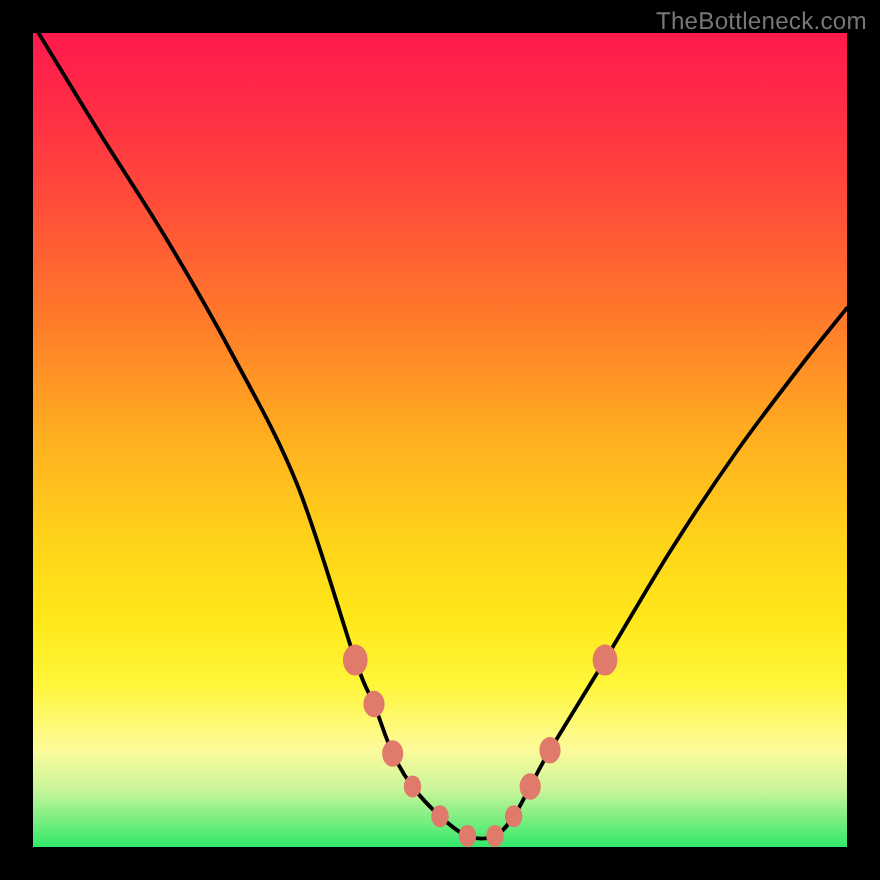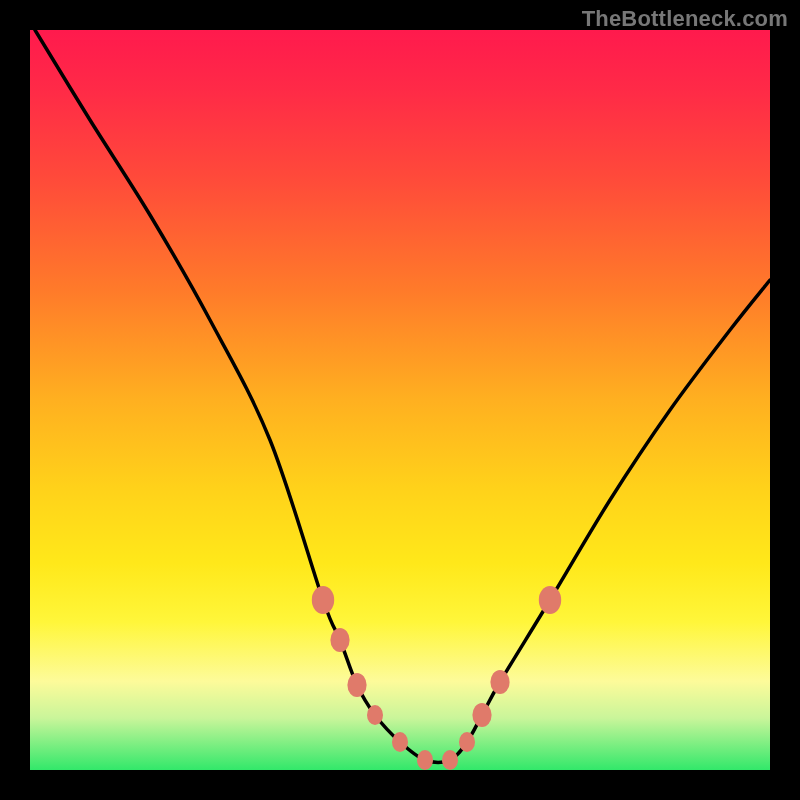--- a/index.html
+++ b/index.html
@@ -38,21 +38,21 @@
       #c9f59a 93%,
       #32e86a 100%
     );
   }
   .watermark {
     position: absolute;
     top: 6px;
     right: 12px;
     color: #777;
     font-size: 22px;
-    font-weight: 700;
+    font-weight: 400;
     letter-spacing: 0.2px;
     user-select: none;
   }
   svg.curve {
     position: absolute;
     top: 0; left: 0;
   }
 </style>
 </head>
 <body>

